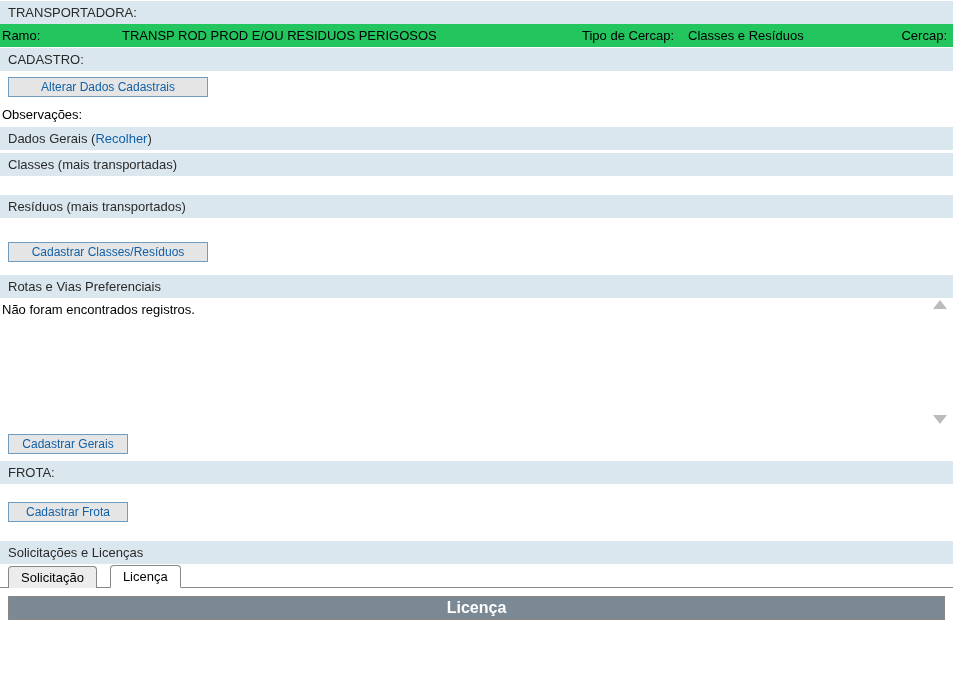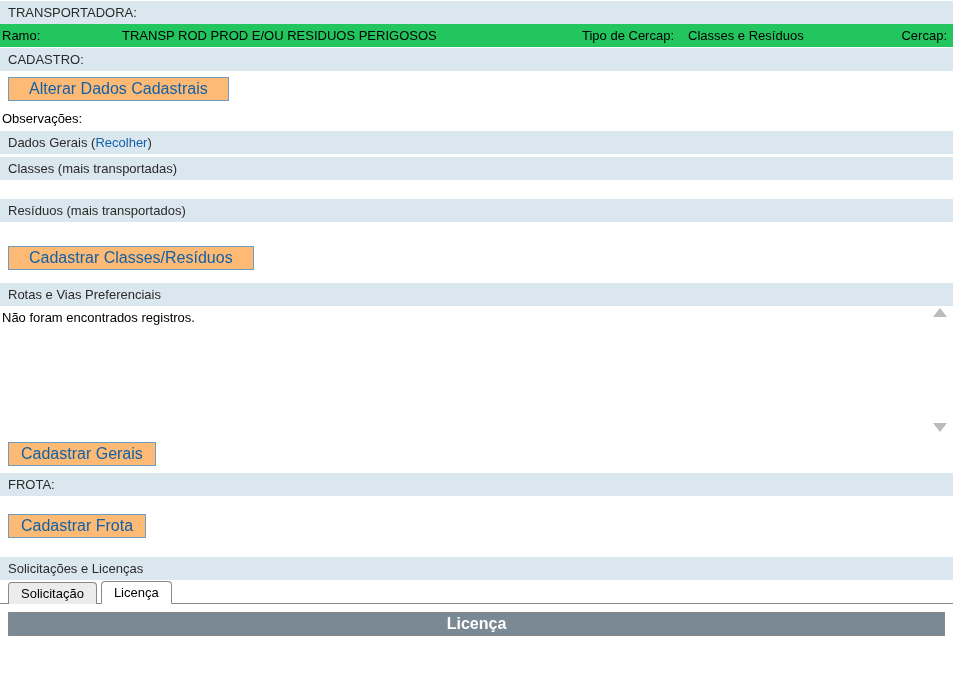--- a/index.html
+++ b/index.html
@@ -21,26 +21,26 @@
   }
   .row {
     display: flex;
     align-items: center;
     padding: 4px 0 4px 2px;
     background: #22c55e;
   }
   .lbl { padding-right: 8px; }
   .btn {
     display: inline-block;
-    background: #fdba74;
+    background: #e5e5e5;
     border: 1px solid #6f9cbf;
     color: #1160a8;
     padding: 2px 20px;
     font-family: inherit;
-    font-size: 16px;
+    font-size: 12px;
     cursor: pointer;
     margin: 6px 0 6px 8px;
     min-width: 200px;
     text-align: center;
   }
   .btn.sm { min-width: 120px; padding: 2px 12px; }
   .blue-link {
     color: #1160a8;
     cursor: pointer;
   }
@@ -67,21 +67,21 @@
     cursor: pointer;
   }
   .scroll-up { border-bottom: 9px solid #bbb; }
   .scroll-down { border-top: 9px solid #bbb; position: absolute; bottom: 2px; left: 2px; }
   .tabs {
     display: flex;
     align-items: flex-end;
     padding: 0 8px;
     background: #fff;
     border-bottom: 1px solid #888;
-    gap: 4px;
+    gap: 13px;
   }
   .tab {
     border: 1px solid #888;
     border-bottom: none;
     border-radius: 4px 4px 0 0;
     padding: 3px 12px;
     background: #ececec;
     cursor: pointer;
     position: relative;
     top: 1px;

